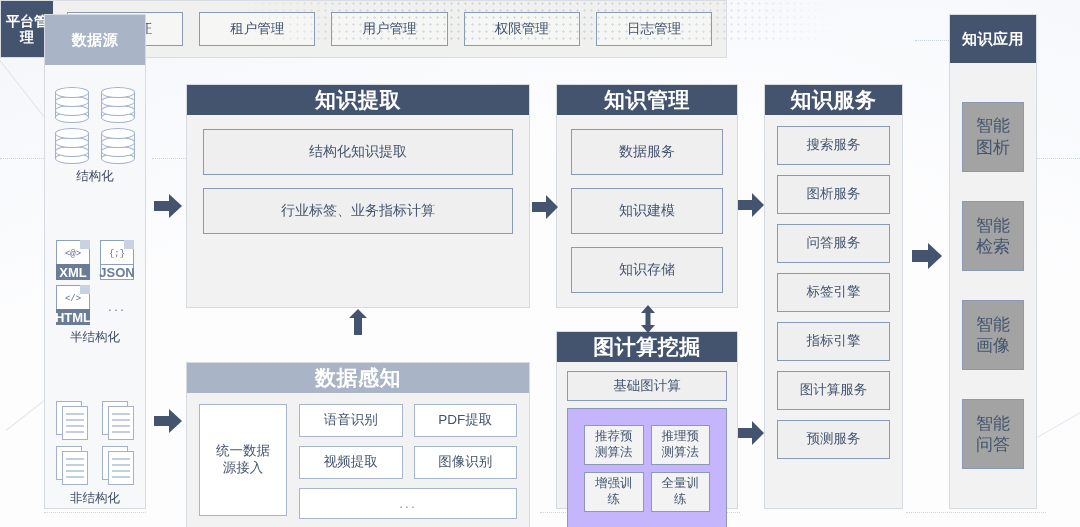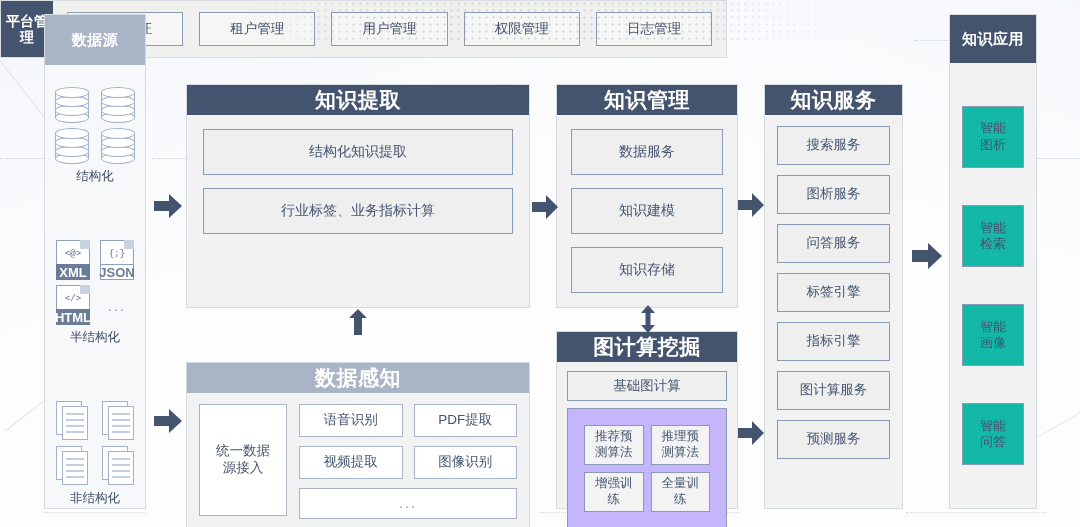--- a/index.html
+++ b/index.html
@@ -139,21 +139,21 @@
   
   #service { left: 764px; top: 84px; width: 139px; height: 425px; }
   #service .panel-body { display: flex; flex-direction: column; gap: 10px; padding: 11px 12px; }
   #service .box { height: 39px; font-size: 13.5px; }
 
   
   #application { left: 949px; top: 14px; width: 88px; height: 495px; background: #f2f2f2; }
   #application .panel-head { height: 48px; line-height: 48px; font-size: 15px; }
   #application .panel-body { display: flex; flex-direction: column; justify-content: space-around;
                              padding: 24px 12px; height: 445px; }
-  #application .box { height: 62px; font-size: 13px; background: #14b8a6; }
+  #application .box { height: 70px; font-size: 17px; background: #a3a3a3; }
 
   
   .arrow { position: absolute; color: #44546f; }
   .arrow svg { display: block; }
 </style>
 </head>
 <body>
 
 <div id="canvas">
 

